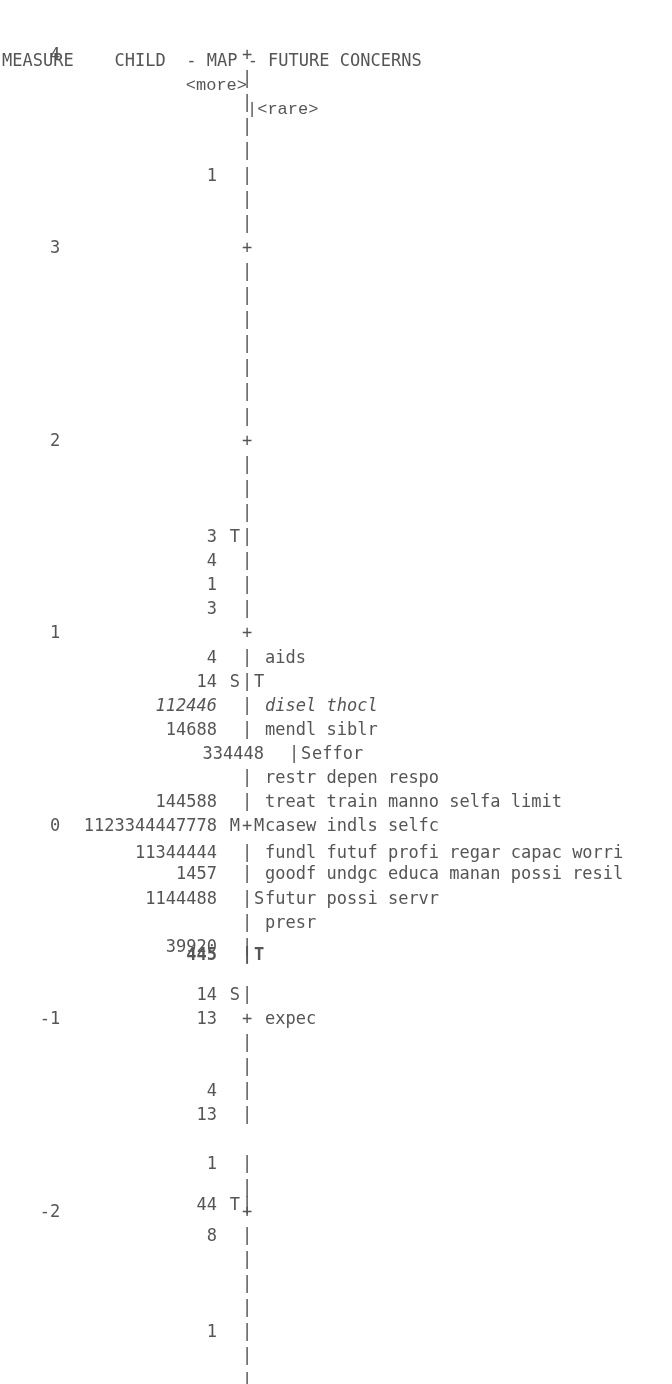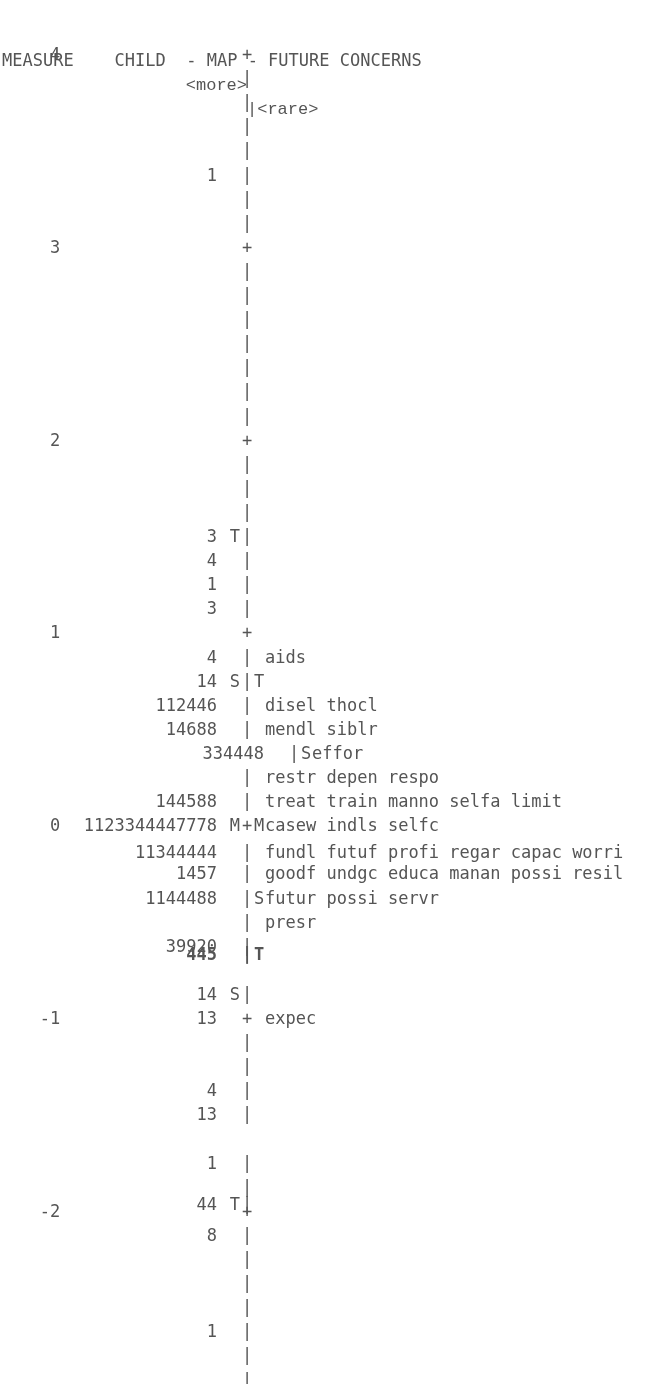--- a/index.html
+++ b/index.html
@@ -137,21 +137,21 @@
       <div class="row" style="top: 451.7px;"><span class="cell measure"></span><span class="cell persons"></span><span class="cell mleft"></span><span class="cell axis">|</span><span class="cell mright"></span><span class="cell items"></span></div>
       <div class="row" style="top: 475.8px;"><span class="cell measure"></span><span class="cell persons"></span><span class="cell mleft"></span><span class="cell axis">|</span><span class="cell mright"></span><span class="cell items"></span></div>
       <div class="row" style="top: 499.9px;"><span class="cell measure"></span><span class="cell persons"></span><span class="cell mleft"></span><span class="cell axis">|</span><span class="cell mright"></span><span class="cell items"></span></div>
       <div class="row" style="top: 524px;"><span class="cell measure"></span><span class="cell persons">3</span><span class="cell mleft">T</span><span class="cell axis">|</span><span class="cell mright"></span><span class="cell items"></span></div>
       <div class="row" style="top: 548.1px;"><span class="cell measure"></span><span class="cell persons">4</span><span class="cell mleft"></span><span class="cell axis">|</span><span class="cell mright"></span><span class="cell items"></span></div>
       <div class="row" style="top: 572.2px;"><span class="cell measure"></span><span class="cell persons">1</span><span class="cell mleft"></span><span class="cell axis">|</span><span class="cell mright"></span><span class="cell items"></span></div>
       <div class="row" style="top: 596.3px;"><span class="cell measure"></span><span class="cell persons">3</span><span class="cell mleft"></span><span class="cell axis">|</span><span class="cell mright"></span><span class="cell items"></span></div>
       <div class="row" style="top: 620.4px;"><span class="cell measure">1</span><span class="cell mleft"></span><span class="cell axis">+</span><span class="cell mright"></span><span class="cell items"></span></div>
       <div class="row" style="top: 644.5px;"><span class="cell measure"></span><span class="cell persons">4</span><span class="cell mleft"></span><span class="cell axis">|</span><span class="cell mright"></span><span class="cell items">aids</span></div>
       <div class="row" style="top: 668.6px;"><span class="cell measure"></span><span class="cell persons">14</span><span class="cell mleft">S</span><span class="cell axis">|</span><span class="cell mright">T</span><span class="cell items"></span></div>
-      <div class="row" style="top: 692.7px;"><span class="cell measure"></span><span class="cell persons">112446</span><span class="cell mleft"></span><span class="cell axis">|</span><span class="cell mright"></span><span class="cell items">disel thocl</span></div>
+      <div class="row" style="top: 692.7px; font-style: italic;"><span class="cell measure"></span><span class="cell persons">112446</span><span class="cell mleft"></span><span class="cell axis">|</span><span class="cell mright"></span><span class="cell items">disel thocl</span></div>
       <div class="row" style="top: 716.8px;"><span class="cell measure"></span><span class="cell persons">14688</span><span class="cell mleft"></span><span class="cell axis">|</span><span class="cell mright"></span><span class="cell items">mendl siblr</span></div>
       <div class="row" style="top: 740.9px; margin-left: 47px;"><span class="cell measure"></span><span class="cell persons">334448</span><span class="cell mleft"></span><span class="cell axis">|</span><span class="cell mright">S</span><span class="cell items">effor</span></div>
       <div class="row" style="top: 765px;"><span class="cell measure"></span><span class="cell mleft"></span><span class="cell axis">|</span><span class="cell mright"></span><span class="cell items">restr depen respo</span></div>
       <div class="row" style="top: 789.1px;"><span class="cell measure"></span><span class="cell persons">144588</span><span class="cell mleft"></span><span class="cell axis">|</span><span class="cell mright"></span><span class="cell items">treat train manno selfa limit</span></div>
       <div class="row" style="top: 813.2px;"><span class="cell measure">0</span><span class="cell persons">1123344447778</span><span class="cell mleft">M</span><span class="cell axis">+</span><span class="cell mright">M</span><span class="cell items">casew indls selfc</span></div>
       <div class="row" style="top: 840px;"><span class="cell measure"></span><span class="cell persons">11344444</span><span class="cell mleft"></span><span class="cell axis">|</span><span class="cell mright"></span><span class="cell items">fundl futuf profi regar capac worri</span></div>
       <div class="row" style="top: 861.4px;"><span class="cell measure"></span><span class="cell persons">1457</span><span class="cell mleft"></span><span class="cell axis">|</span><span class="cell mright"></span><span class="cell items">goodf undgc educa manan possi resil</span></div>
       <div class="row" style="top: 885.5px;"><span class="cell measure"></span><span class="cell persons">1144488</span><span class="cell mleft"></span><span class="cell axis">|</span><span class="cell mright">S</span><span class="cell items">futur possi servr</span></div>
       <div class="row" style="top: 909.6px;"><span class="cell measure"></span><span class="cell mleft"></span><span class="cell axis">|</span><span class="cell mright"></span><span class="cell items">presr</span></div>
       <div class="row" style="top: 933.7px;"><span class="cell measure"></span><span class="cell persons">39920</span><span class="cell mleft"></span><span class="cell axis">|</span><span class="cell mright"></span><span class="cell items"></span></div>

